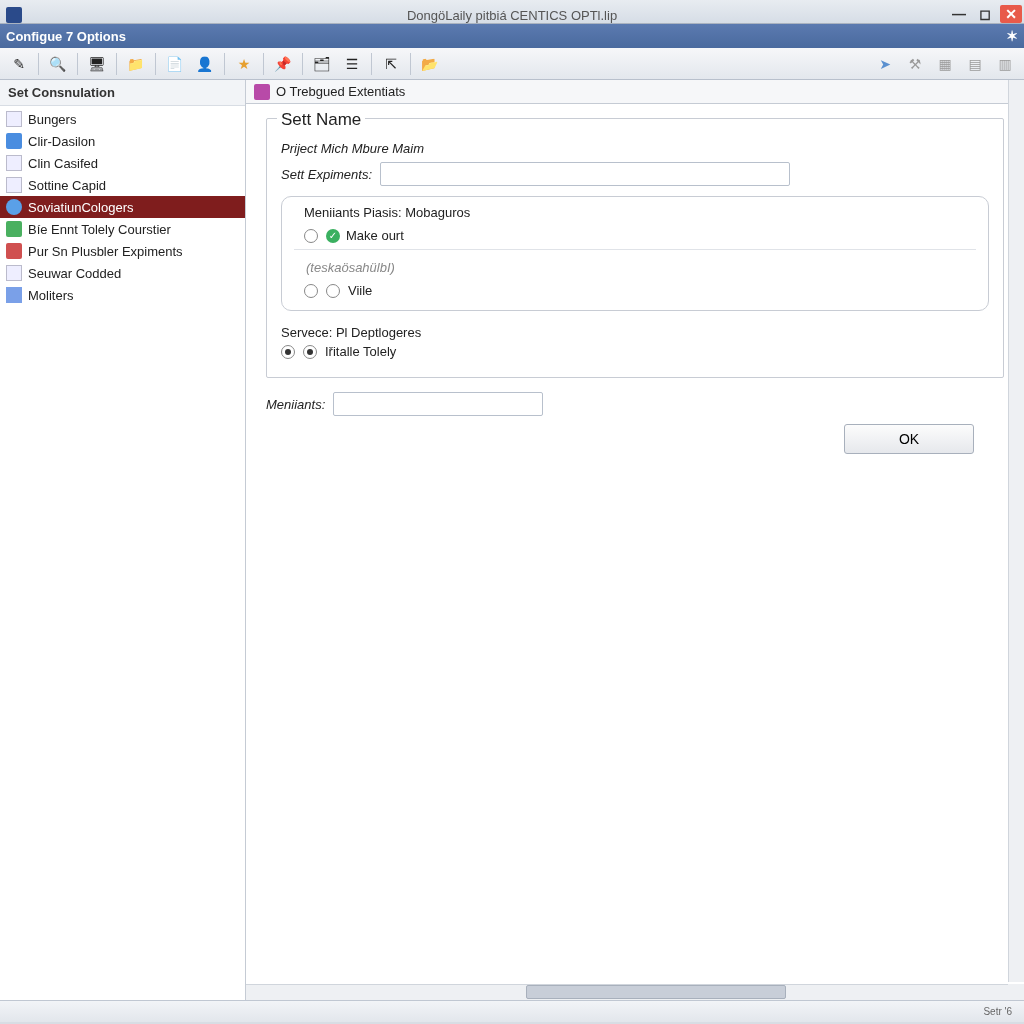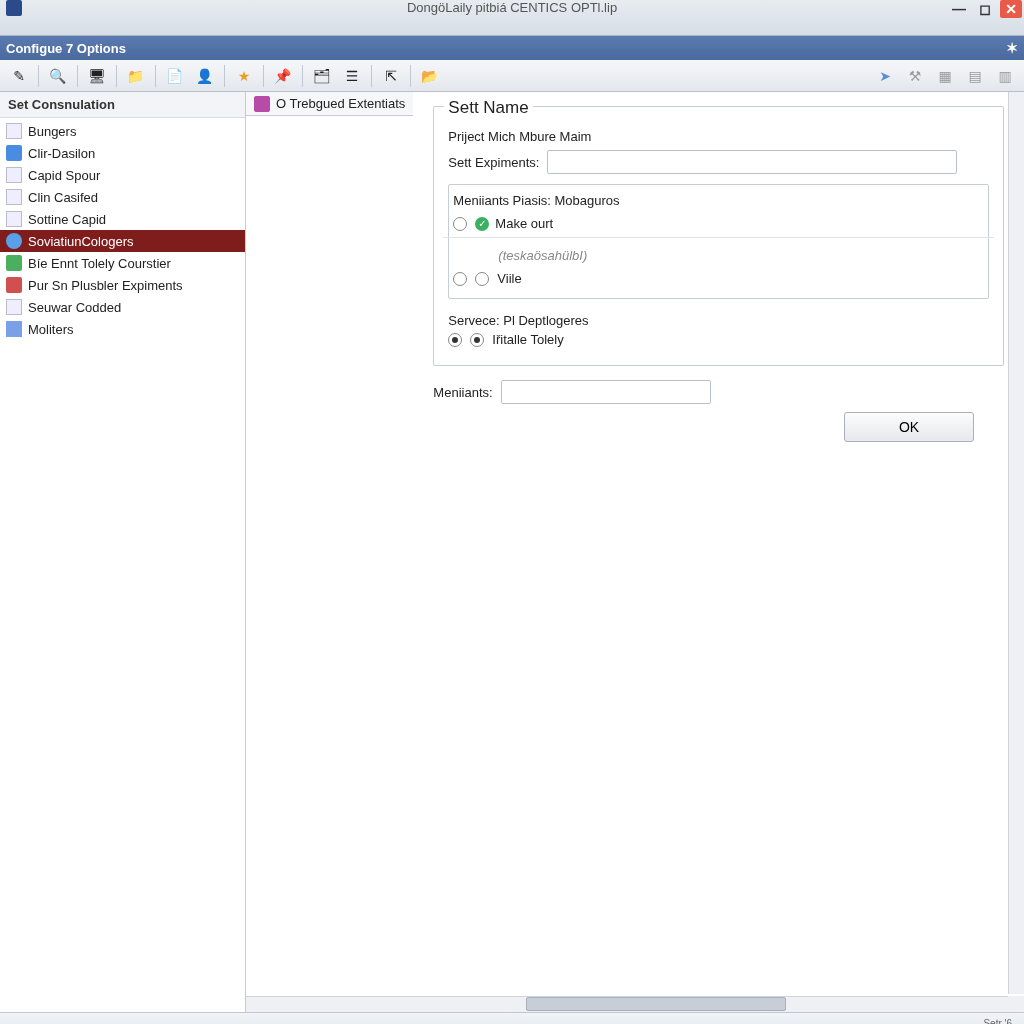--- a/index.html
+++ b/index.html
@@ -6,24 +6,24 @@
 body {
   font-family: Tahoma, Arial, sans-serif;
   font-size: 13px;
   background: #d8dde4;
   width: 1024px;
   height: 1024px;
   overflow: hidden;
   color: #222;
 }
 .titlebar {
-  height: 36px;
+  height: 24px;
   background: linear-gradient(#e8ecf1, #d6dde6);
   display: flex;
-  align-items: flex-start;
+  align-items: flex-end;
   border-bottom: 1px solid #aab3c0;
   position: relative;
 }
 .titlebar-icon {
   width: 16px; height: 16px;
   background: #2a4a8a;
   margin: 0 6px;
   border-radius: 2px;
 }
 .titlebar-title {
@@ -126,20 +126,21 @@
 }
 .ico-page { background: #eef; border: 1px solid #bbc; }
 .ico-blue { background: #4a8de0; border-radius: 2px; }
 .ico-db { background: #5aa0e8; border-radius: 50%; }
 .ico-green { background: #4ab060; border-radius: 2px; }
 .ico-red { background: #d05050; border-radius: 2px; }
 .ico-wiz { background: #7aa0e8; }
 .main {
   flex: 1;
   display: flex;
+  flex-direction: column;
   position: relative;
 }
 .main-tab {
   height: 24px;
   display: flex;
   align-items: center;
   padding: 0 8px;
   border-bottom: 1px solid #c5cbd4;
   background: #f6f7f9;
 }
@@ -168,34 +169,34 @@
   left: 10px;
   background: #fff;
   padding: 0 4px;
   font-size: 17px;
 }
 .form-row {
   display: flex;
   align-items: center;
   margin: 6px 0;
 }
-.form-label { margin-right: 8px; }
+.form-label { margin-right: 8px; font-style: italic; }
 .form-input {
   flex: 1;
   height: 24px;
   border: 1px solid #b8c0cc;
   border-radius: 2px;
   background: #fff;
   padding: 0 6px;
   max-width: 410px;
 }
 .subgroup {
   border: 1px solid #c8ccd4;
-  border-radius: 2px;
-  padding: 8px 4px;
+  border-radius: 10px;
+  padding: 8px 22px;
   margin-top: 10px;
   position: relative;
 }
 .radio-row {
   display: flex;
   align-items: center;
   padding: 4px 0;
 }
 .radio {
   width: 14px; height: 14px;
@@ -221,21 +222,20 @@
   font-size: 10px;
   display: inline-flex;
   align-items: center;
   justify-content: center;
   margin-right: 6px;
 }
 .hint {
   color: #888;
   font-style: italic;
   padding: 4px 0 4px 2px;
-  margin-left: 43px;
 }
 .sep-line { height:1px; background:#e0e3e8; margin: 2px -10px 6px; }
 .ok-btn {
   width: 130px;
   height: 30px;
   background: linear-gradient(#fcfcfc, #e6e8ec);
   border: 1px solid #a8b0bc;
   border-radius: 3px;
   font-size: 14px;
   margin-left: auto;
@@ -334,24 +334,20 @@
   <div class="sidebar">
     <div class="sidebar-header">Set Consnulation</div>
     <div class="tree" id="tree">
         <div class="tree-item">
           <span class="tree-icon ico-page"></span>
           <span>Bungers</span>
         </div>
         <div class="tree-item">
           <span class="tree-icon ico-blue"></span>
           <span>Clir-Dasilon</span>
-        </div>
-        <div class="tree-item">
-          <span class="tree-icon ico-page"></span>
-          <span>Capid Spour</span>
         </div>
         <div class="tree-item">
           <span class="tree-icon ico-page"></span>
           <span>Clin Casifed</span>
         </div>
         <div class="tree-item">
           <span class="tree-icon ico-page"></span>
           <span>Sottine Capid</span>
         </div>
         <div class="tree-item selected">

